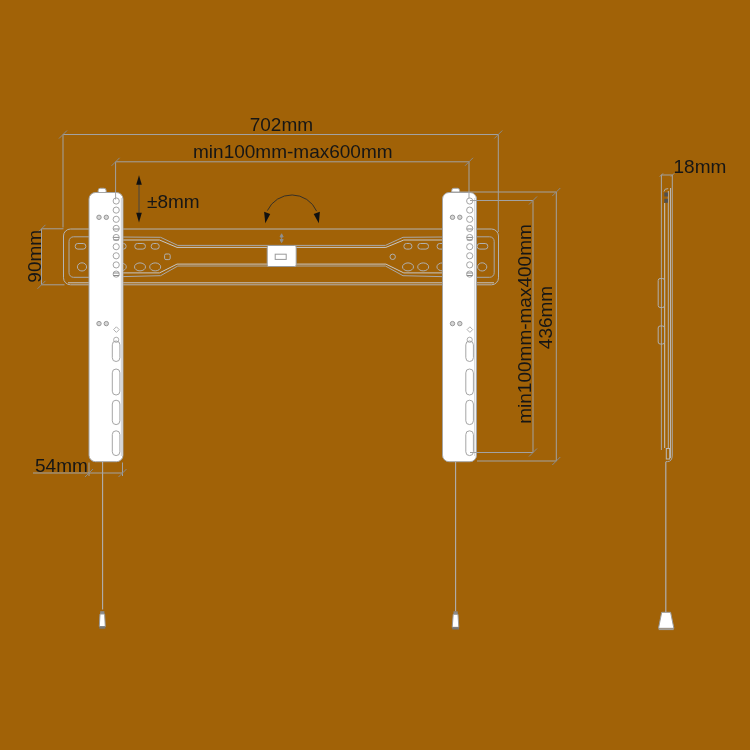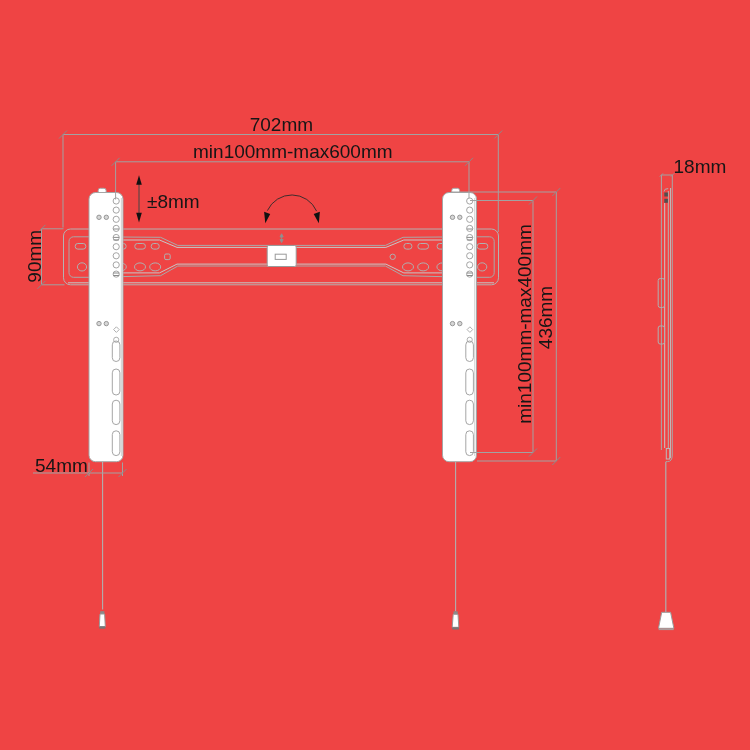--- a/index.html
+++ b/index.html
@@ -1,16 +1,16 @@
 <!DOCTYPE html>
 <html><head>
 <meta charset="utf-8">
 <style>
   html,body{margin:0;padding:0;background:#fff;}
-  #page{width:750px;height:750px;position:relative;background:#ef4444;overflow:hidden;}
+  #page{width:750px;height:750px;position:relative;background:#a16207;overflow:hidden;}
   svg{display:block;}
   text{font-family:"Liberation Sans",sans-serif;fill:#161616;}
 </style>
 </head>
 <body>
 <div id="page">
 <svg width="750" height="750" viewBox="0 0 750 750">
   <g stroke="#b3b3b3" stroke-width="1" fill="none">
     <rect x="63.5" y="229" width="435" height="55.8" rx="7"></rect>
     <line x1="68" y1="282.8" x2="494" y2="282.8" stroke="#c6c6c6"></line>

